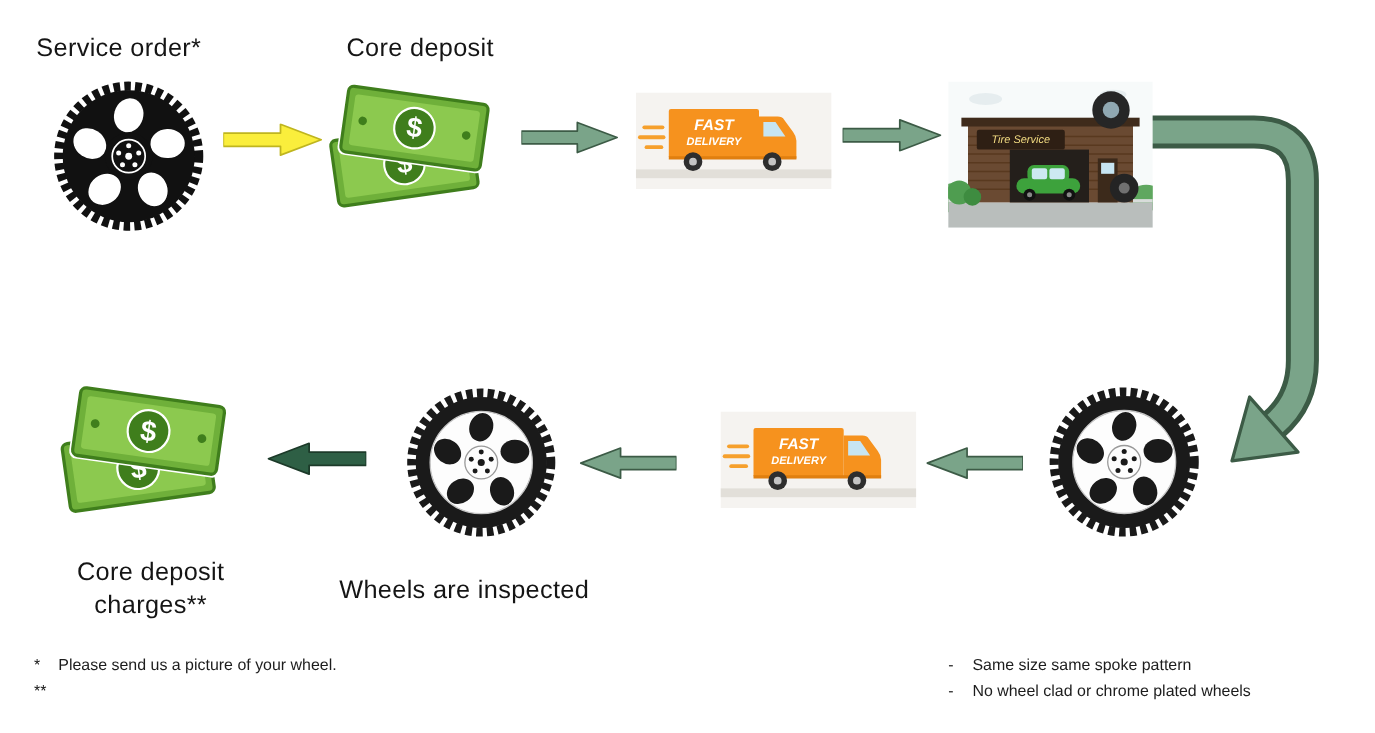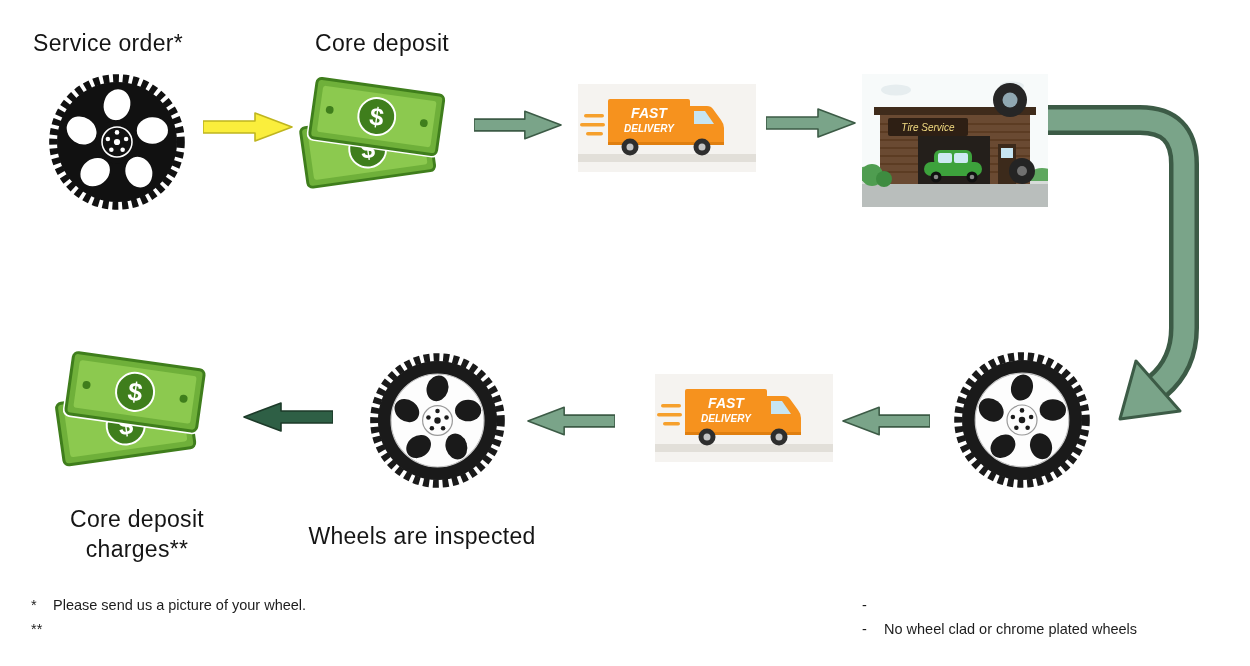--- a/index.html
+++ b/index.html
@@ -252,20 +252,21 @@
       <span>Please send us a picture of your wheel.</span>
     </div>
     <div class="fn-row">
       <span class="fn-marker">**</span>
     </div>
   </div>
 
   <div class="footnote" style="left:862px; top:594px;">
     <div class="fn-row">
       <span class="fn-marker">-</span>
+      <span>Same size same spoke pattern</span>
     </div>
     <div class="fn-row">
       <span class="fn-marker">-</span>
       <span>No wheel clad or chrome plated wheels</span>
     </div>
   </div>
 
 </div>
 
 </body></html>

